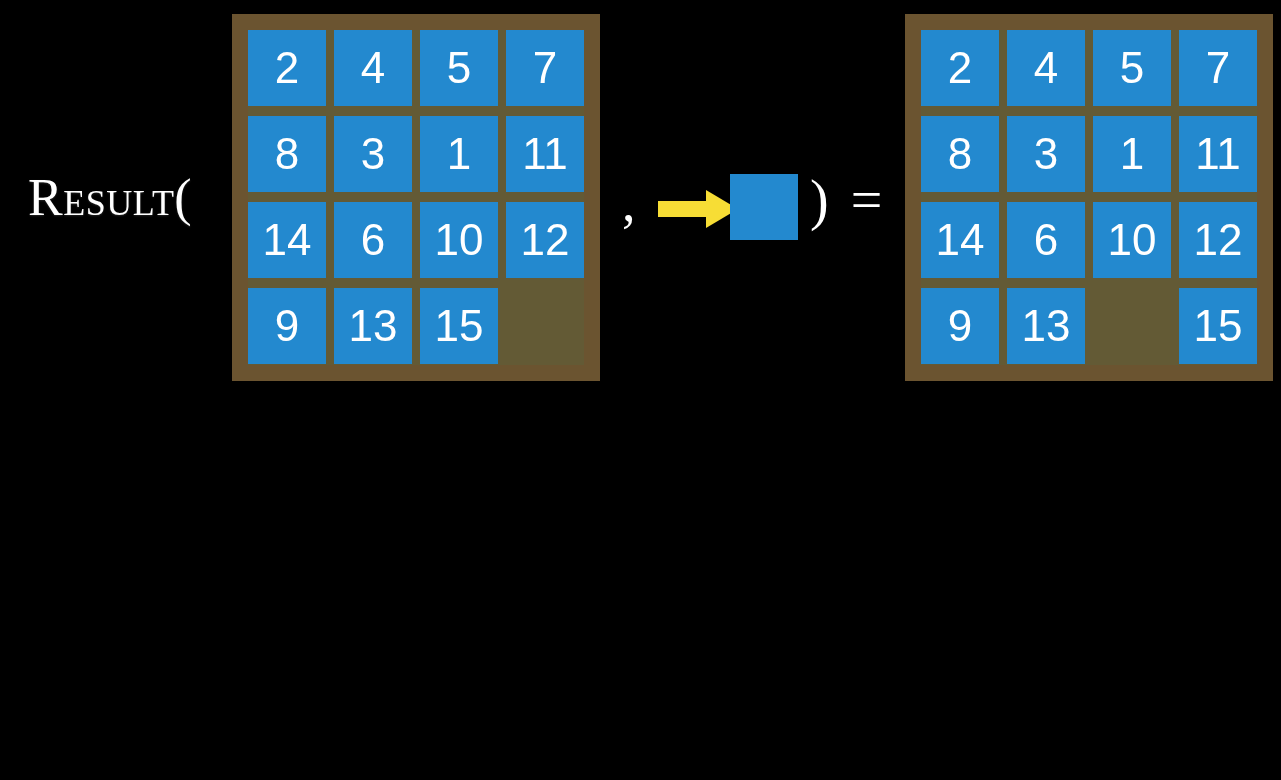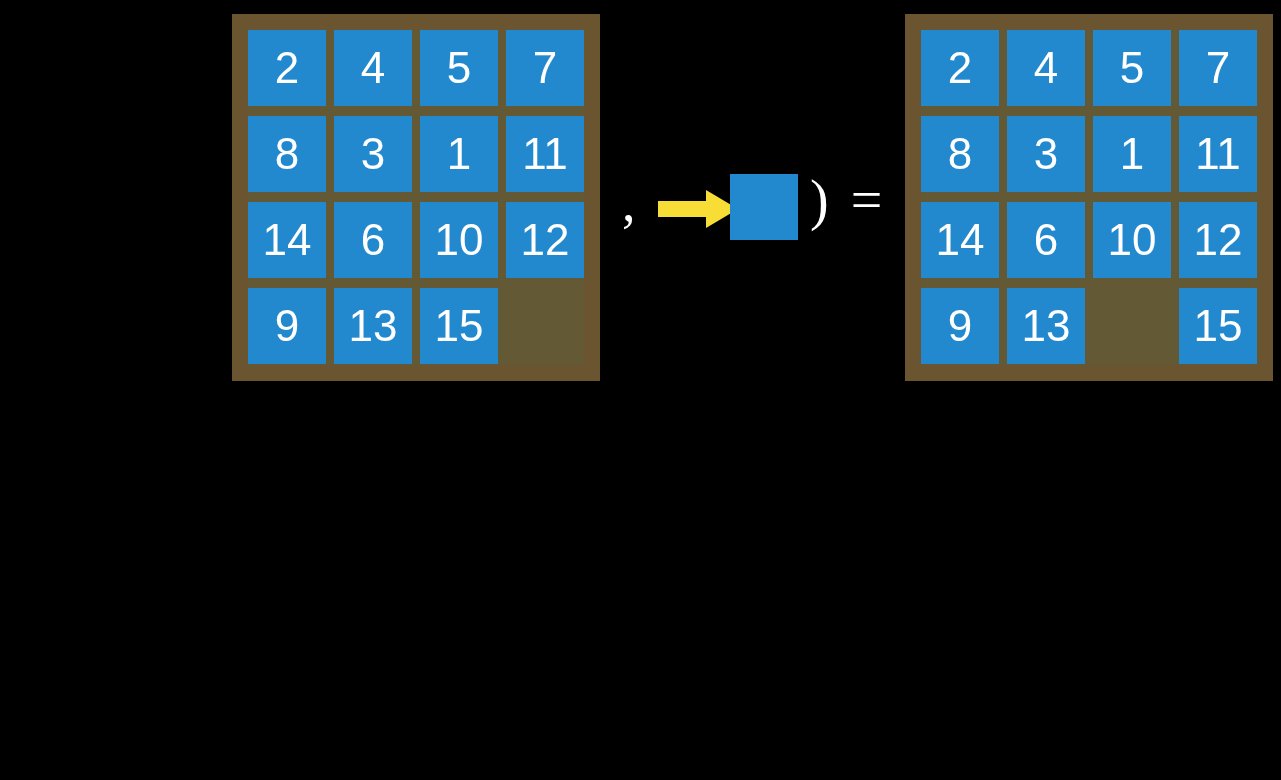--- a/index.html
+++ b/index.html
@@ -146,20 +146,21 @@
     border-left: 32px solid #f7dd35;
   }
 </style>
 </head>
 <body>
 
 <div class="slide">
 
   <div class="eq-row row-1">
 
+    <div class="result-label">Result(</div>
 
     <div class="board left">
       <div class="board-inner">
           <div class="tile" style="left: 0px; top: 0px;">2</div>
           <div class="tile" style="left: 86px; top: 0px;">4</div>
           <div class="tile" style="left: 172px; top: 0px;">5</div>
           <div class="tile" style="left: 258px; top: 0px;">7</div>
           <div class="tile" style="left: 0px; top: 86px;">8</div>
           <div class="tile" style="left: 86px; top: 86px;">3</div>
           <div class="tile" style="left: 172px; top: 86px;">1</div>

